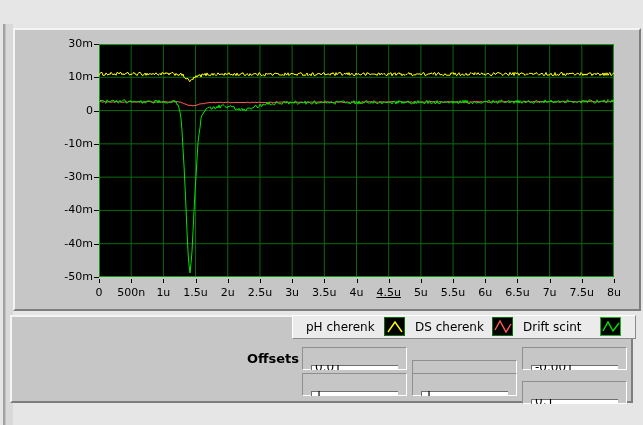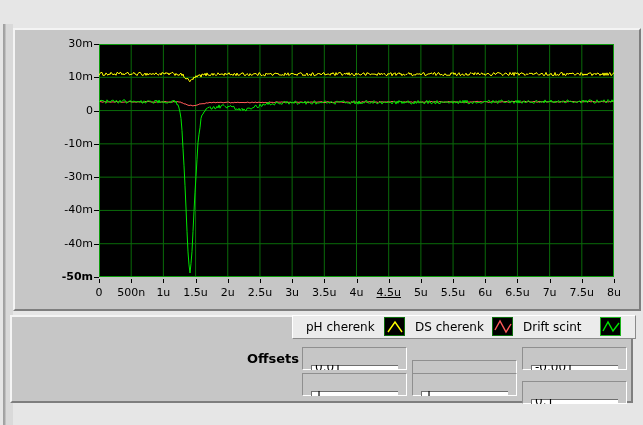--- a/index.html
+++ b/index.html
@@ -105,21 +105,21 @@
       <span class="y-tick-label" style="left: 38px; top: 73.5714px;">0</span>
       <span class="y-tick-mark" style="left: 79px; top: 80.5714px;"></span>
       <span class="y-tick-label" style="left: 38px; top: 106.857px;">-10m</span>
       <span class="y-tick-mark" style="left: 79px; top: 113.857px;"></span>
       <span class="y-tick-label" style="left: 38px; top: 140.143px;">-30m</span>
       <span class="y-tick-mark" style="left: 79px; top: 147.143px;"></span>
       <span class="y-tick-label" style="left: 38px; top: 173.429px;">-40m</span>
       <span class="y-tick-mark" style="left: 79px; top: 180.429px;"></span>
       <span class="y-tick-label" style="left: 38px; top: 206.714px;">-40m</span>
       <span class="y-tick-mark" style="left: 79px; top: 213.714px;"></span>
-      <span class="y-tick-label" style="left: 38px; top: 240px; font-weight: bold;">-50m</span>
+      <span class="y-tick-label" style="left: 38px; top: 240px;">-50m</span>
       <span class="y-tick-mark" style="left: 79px; top: 247px;"></span>
     </div>
   <div id="x-axis">
       <span class="x-tick-mark" style="left: 84px; top: 249px;"></span>
       <span class="x-tick-label" style="left: 66px; top: 256px;">0</span>
       <span class="x-tick-mark" style="left: 116.188px; top: 249px;"></span>
       <span class="x-tick-label" style="left: 98.1875px; top: 256px;">500n</span>
       <span class="x-tick-mark" style="left: 148.375px; top: 249px;"></span>
       <span class="x-tick-label" style="left: 130.375px; top: 256px;">1u</span>
       <span class="x-tick-mark" style="left: 180.562px; top: 249px;"></span>

